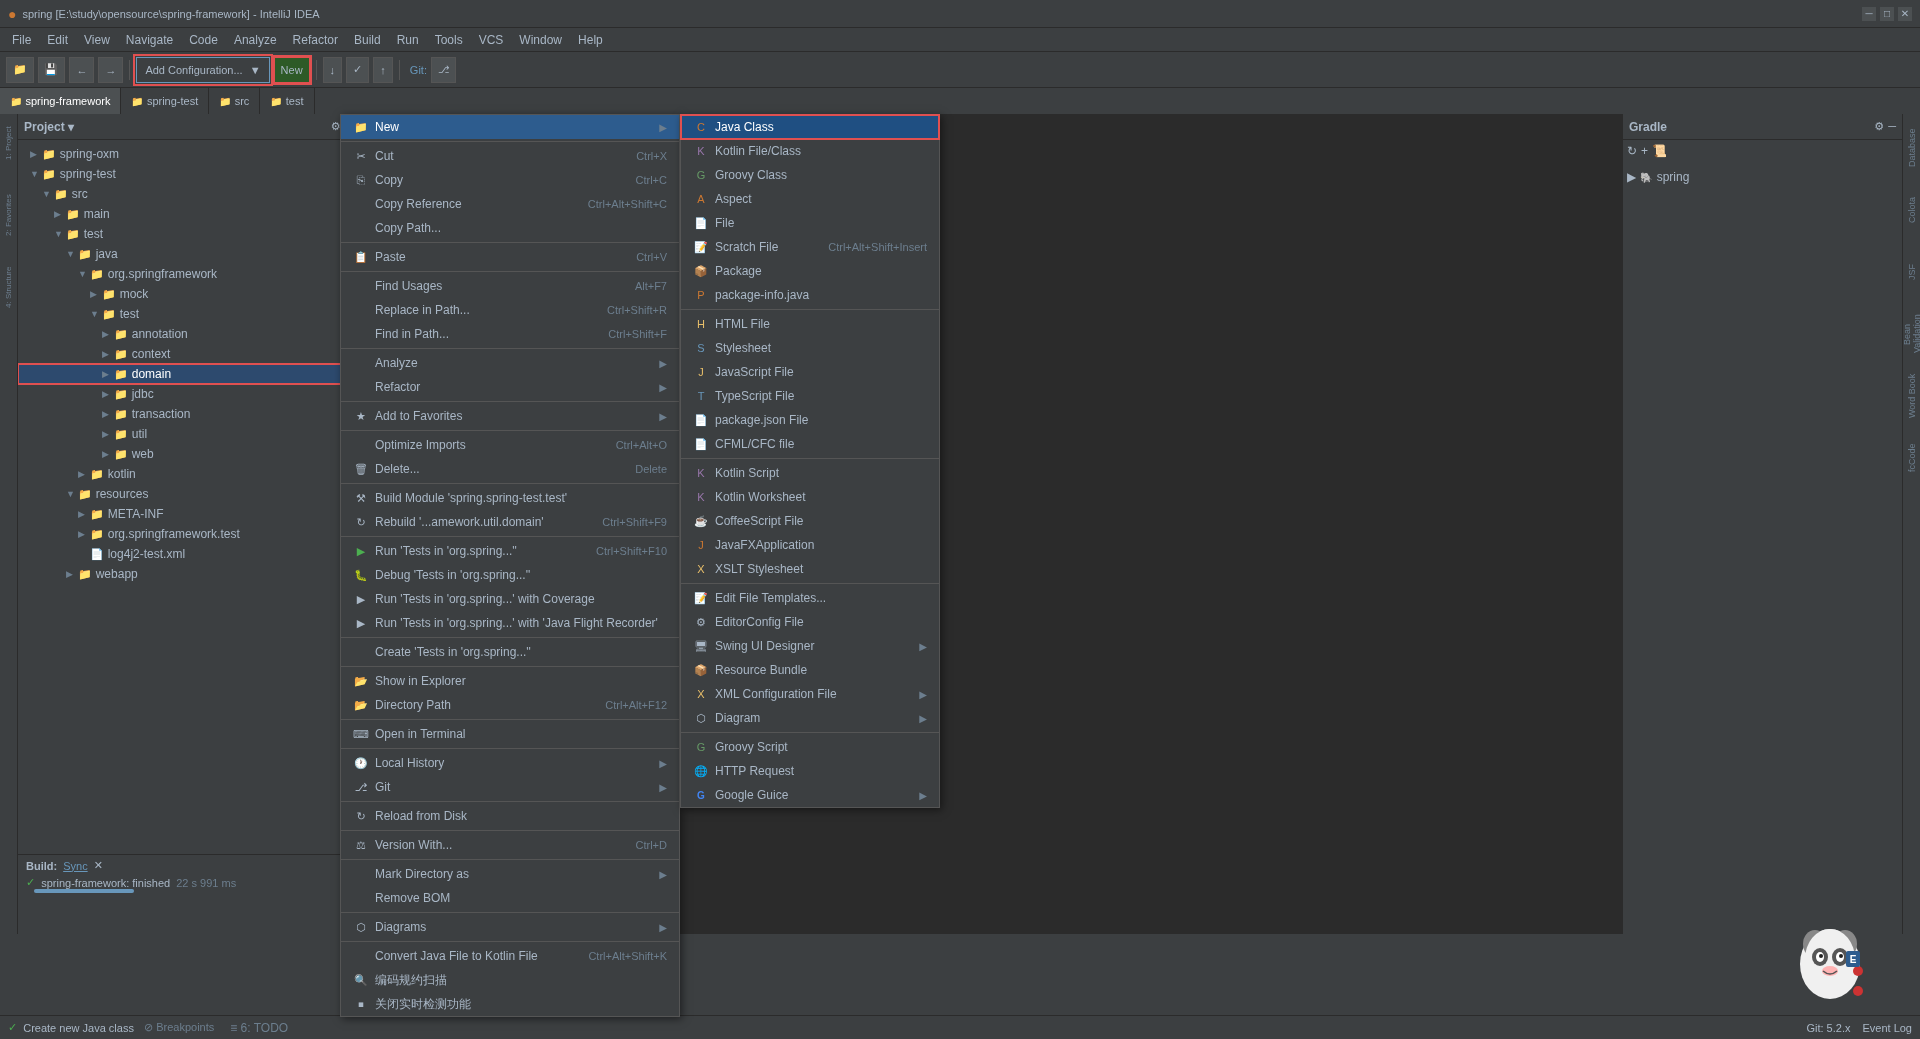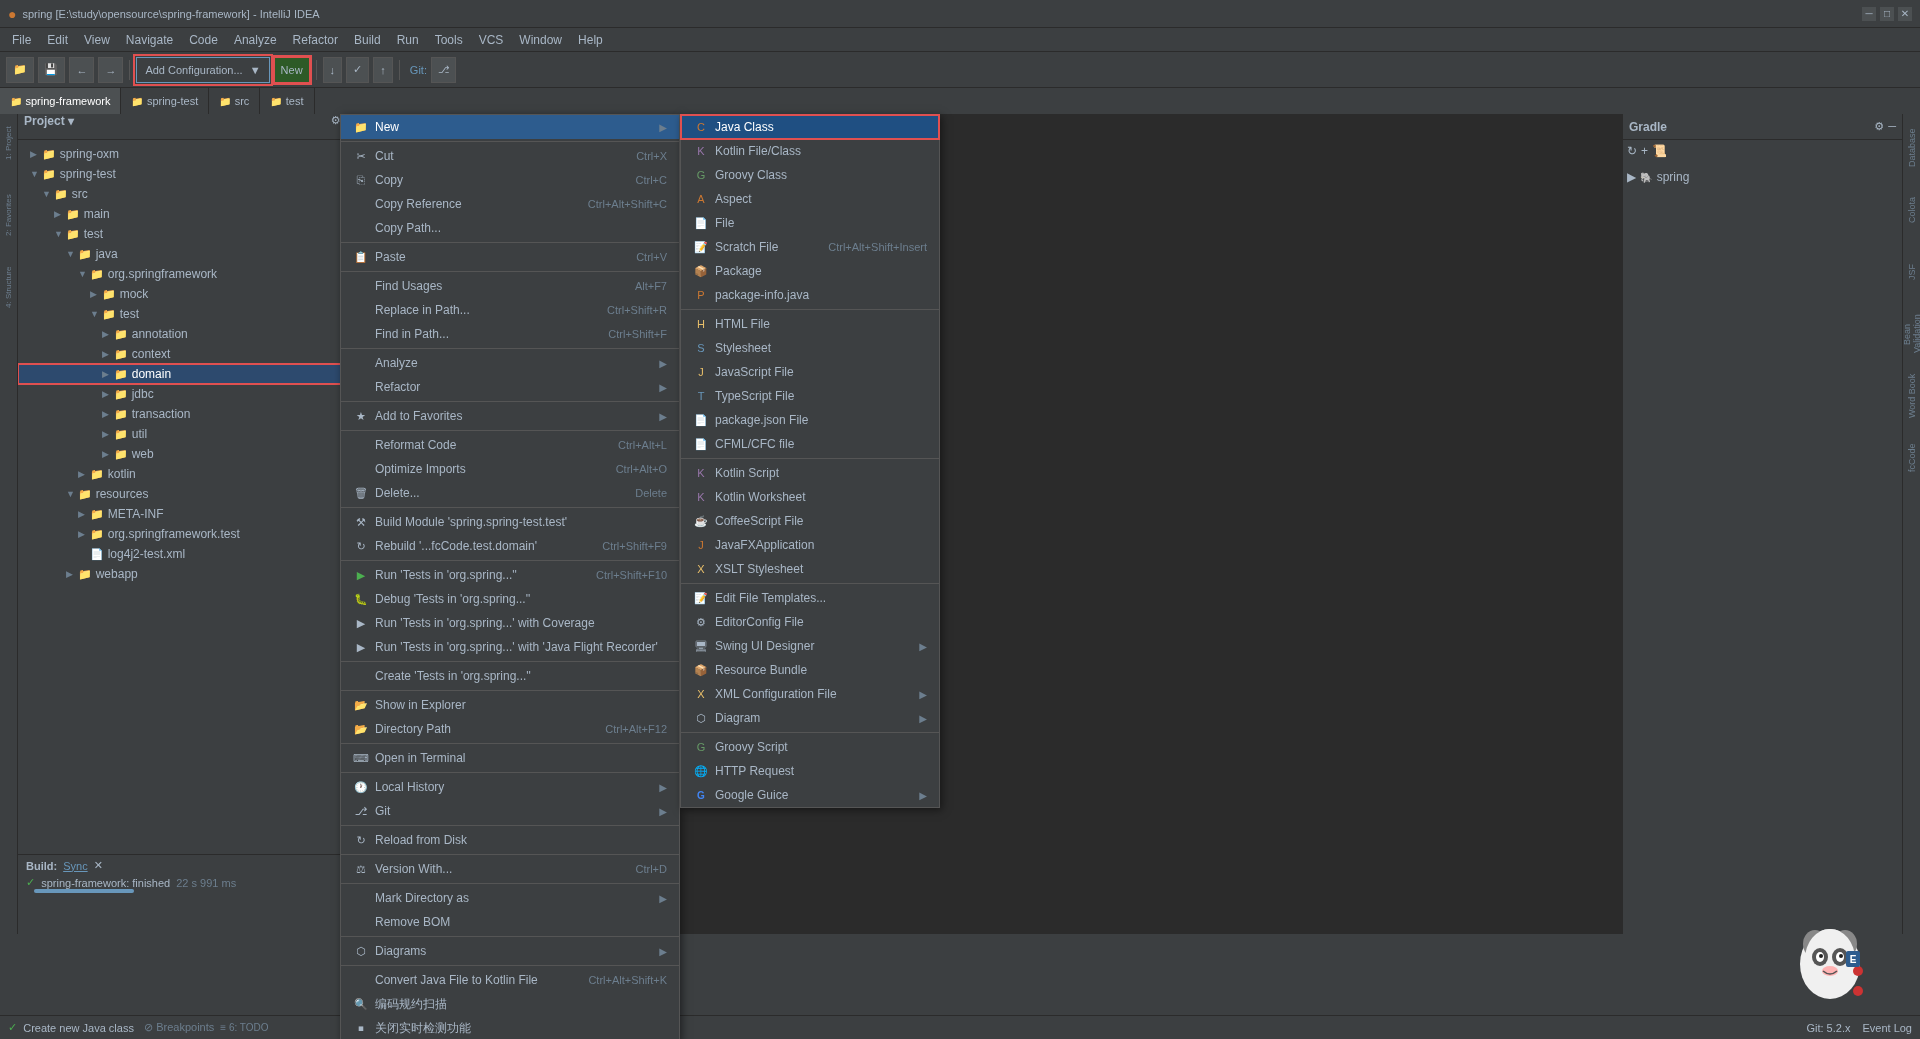--- a/index.html
+++ b/index.html
@@ -114,21 +114,21 @@
       background: #3c3f41;
       border-right: 1px solid #2b2b2b;
       overflow: hidden;
       display: flex;
       flex-direction: column;
     }
     #project-panel-header {
       height: 26px;
       background: #3c3f41;
       display: flex;
-      align-items: flex-start;
+      align-items: center;
       justify-content: space-between;
       padding: 0 6px;
       border-bottom: 1px solid #2b2b2b;
     }
     #project-tree {
       flex: 1;
       overflow: auto;
       padding: 4px 0;
     }
     .tree-item {
@@ -660,27 +660,20 @@
       <div class="ctx-item-left">
         <span class="ctx-icon">★</span>
         <span>Add to Favorites</span>
       </div>
       <span class="arrow">▶</span>
     </div>
     <div class="ctx-separator"></div>
     <div class="ctx-item">
       <div class="ctx-item-left">
         <span class="ctx-icon"></span>
-        <span>Reformat Code</span>
-      </div>
-      <span class="shortcut">Ctrl+Alt+L</span>
-    </div>
-    <div class="ctx-item">
-      <div class="ctx-item-left">
-        <span class="ctx-icon"></span>
         <span>Optimize Imports</span>
       </div>
       <span class="shortcut">Ctrl+Alt+O</span>
     </div>
     <div class="ctx-item">
       <div class="ctx-item-left">
         <span class="ctx-icon">🗑</span>
         <span>Delete...</span>
       </div>
       <span class="shortcut">Delete</span>
@@ -688,21 +681,21 @@
     <div class="ctx-separator"></div>
     <div class="ctx-item">
       <div class="ctx-item-left">
         <span class="ctx-icon">⚒</span>
         <span>Build Module 'spring.spring-test.test'</span>
       </div>
     </div>
     <div class="ctx-item">
       <div class="ctx-item-left">
         <span class="ctx-icon">↻</span>
-        <span>Rebuild '...fcCode.test.domain'</span>
+        <span>Rebuild '...amework.util.domain'</span>
       </div>
       <span class="shortcut">Ctrl+Shift+F9</span>
     </div>
     <div class="ctx-separator"></div>
     <div class="ctx-item">
       <div class="ctx-item-left">
         <span class="ctx-icon" style="color:#4CAF50;">▶</span>
         <span>Run 'Tests in 'org.spring...''</span>
       </div>
       <span class="shortcut">Ctrl+Shift+F10</span>
@@ -1068,19 +1061,19 @@
     <rect x="56" y="32" width="14" height="16" rx="2" fill="#2d5c8e"></rect>
     <text x="63" y="44" font-size="10" fill="white" text-anchor="middle" font-weight="bold">E</text>
   </svg>
 </div>
 
 <div id="status-bar">
   <div style="display:flex; align-items:center; gap:6px;">
     <span style="color:#4CAF50; font-size:11px;">✓</span>
     <span style="font-size:11px;">Create new Java class</span>
     <span style="color:#6c7e8e; font-size:11px; margin-left:4px;">⊘ Breakpoints</span>
-    <span style="color:#6c7e8e; font-size:10px; margin-left:0;">≡ 6: TODO</span>
+    <span style="color:#6c7e8e; font-size:12px; margin-left:10px;">≡ 6: TODO</span>
   </div>
   <div style="display:flex; align-items:center; gap:12px;">
     <span style="font-size:11px;">Git: 5.2.x</span>
     <span style="font-size:11px; cursor:pointer;">Event Log</span>
   </div>
 </div>
 
 </body></html>

